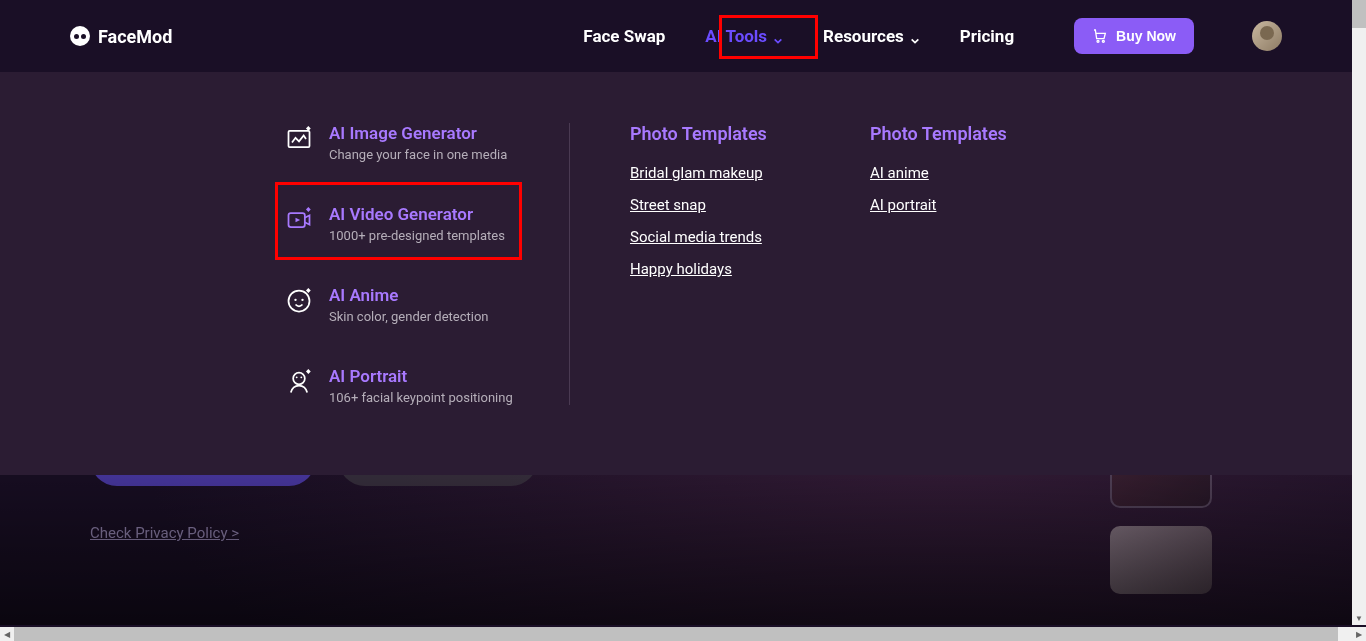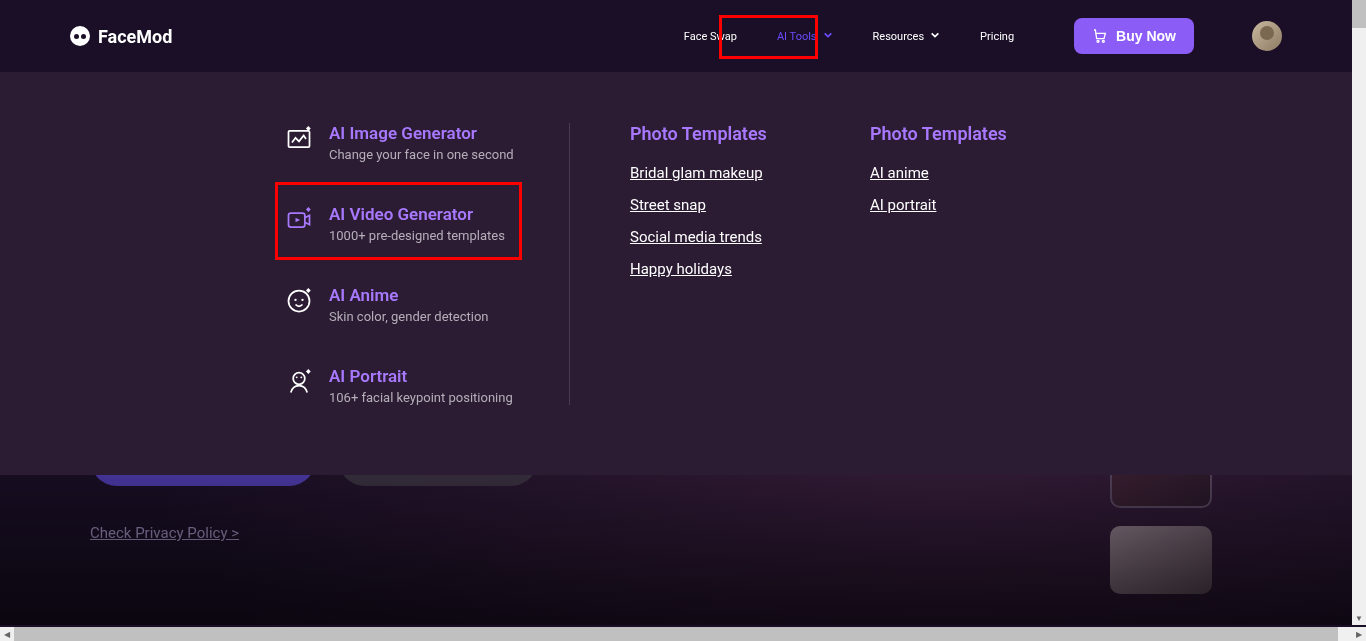--- a/index.html
+++ b/index.html
@@ -54,25 +54,25 @@
   background: #1a0f26;
 }
 .nav {
   margin-left: auto;
   display: flex;
   align-items: center;
   gap: 40px;
 }
 .nav-item {
   color: #fff;
-  font-size: 11px;
-  font-weight: 400;
-  cursor: pointer;
-  display: flex;
-  align-items: flex-start;
+  font-size: 17px;
+  font-weight: 700;
+  cursor: pointer;
+  display: flex;
+  align-items: flex-end;
   gap: 6px;
 }
 .nav-item.active {
   color: #6b4cff;
 }
 .chevron {
   width: 10px;
   height: 10px;
   display: inline-flex;
 }
@@ -408,21 +408,21 @@
       <div class="tool-item">
         <span class="tool-icon">
           <svg viewBox="0 0 24 24">
               <rect x="3" y="5" width="18" height="14" rx="1"></rect>
               <path d="M6 15l3-4 3 3 4-5 2 3"></path>
               <path d="M19 3l1 1 1-1-1-1z"></path>
             </svg>
         </span>
         <div>
           <div class="tool-title">AI Image Generator</div>
-          <div class="tool-sub">Change your face in one second</div>
+          <div class="tool-sub">Change your face in one media</div>
         </div>
       </div>
       <div class="tool-item highlighted">
         <span class="tool-icon">
           <svg viewBox="0 0 24 24">
               <rect x="3" y="6" width="14" height="12" rx="2"></rect>
               <path d="M17 10l4-2v8l-4-2"></path>
               <path d="M9 10l4 2-4 2z" fill="#a879ff" stroke="none"></path>
               <path d="M19 3l1 1 1-1-1-1z"></path>
             </svg>

